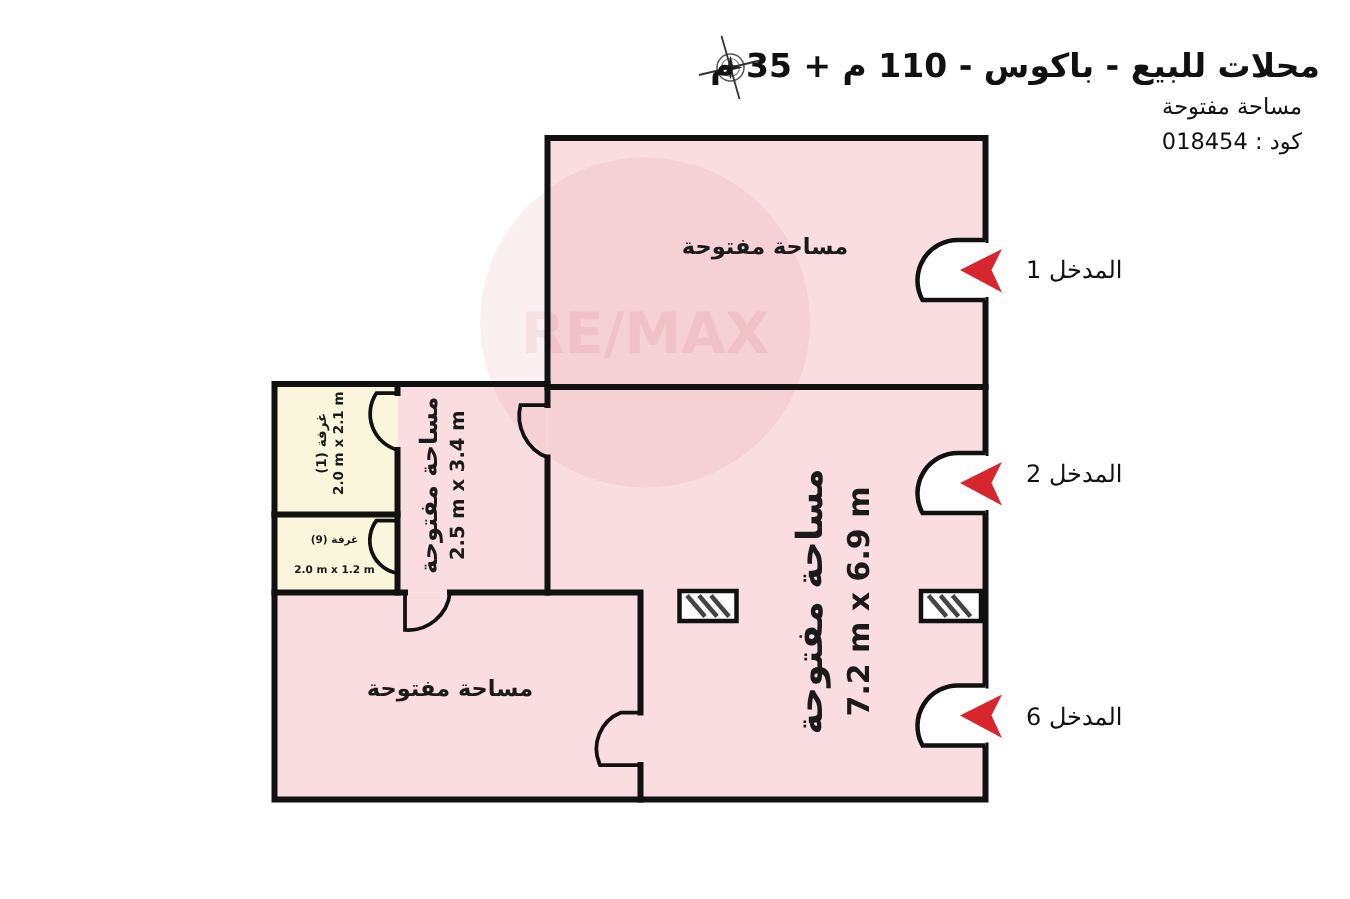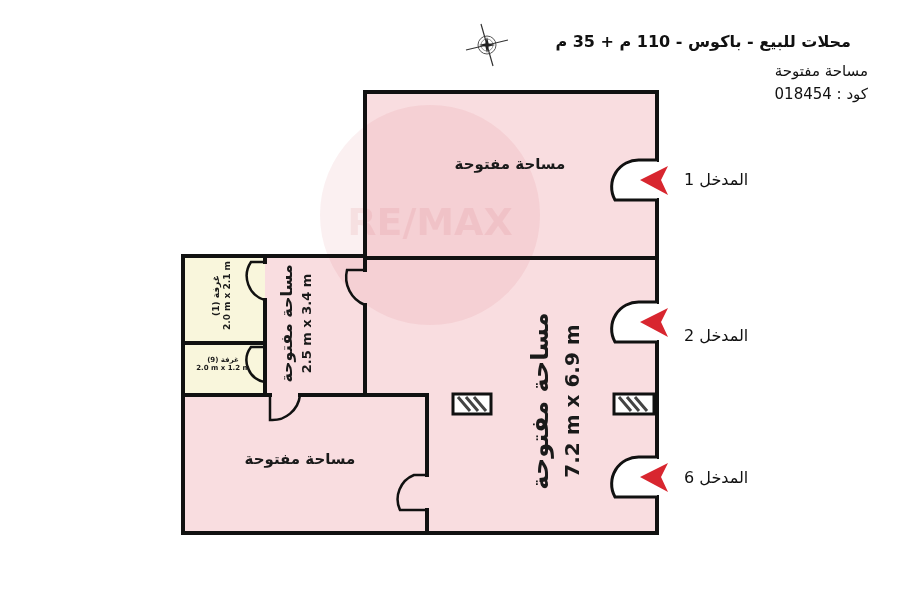--- a/index.html
+++ b/index.html
@@ -1,18 +1,18 @@
 <!DOCTYPE html>
 <html><head>
 <meta charset="utf-8">
 <style>
   html, body { margin:0; padding:0; }
   body { width:900px; height:599px; background:#ffffff; position:relative; overflow:hidden; font-family:"DejaVu Sans", sans-serif; color:#111; }
   .abs { position:absolute; }
-  #title { right:49px; top:32px; font-size:16px; font-weight:bold; direction:rtl; white-space:nowrap; }
+  #title { right:20px; top:32px; font-size:22px; font-weight:bold; direction:rtl; white-space:nowrap; }
   #subtitle { right:32px; top:62px; font-size:15px; direction:rtl; }
   #code { right:32px; top:85px; font-size:15px; direction:rtl; white-space:nowrap; }
   #compass { left:464px; top:22px; width:46px; height:46px; }
   #plan { left:0; top:0; width:900px; height:599px; }
   .lbl { position:absolute; text-align:center; direction:rtl; font-weight:bold; color:#1a1a1a; }
   .lbl .n { display:block; font-size:15px; }
   .lbl .d { display:block; font-size:13px; direction:ltr; margin-top:6px; }
   .rot { transform:rotate(-90deg); transform-origin:center center; white-space:nowrap; }
   .entry { position:absolute; font-size:16px; font-weight:normal; direction:rtl; white-space:nowrap; }
 </style>
@@ -102,18 +102,18 @@
   <span class="n">مساحة مفتوحة</span>
 </div>
 
 <div class="lbl rot" style="left:176px; top:285px; width:90px;">
   <span class="n" style="font-size:9px;">غرفة (1)</span>
   <span class="d" style="font-size:9px; margin-top:1px;">2.0 m x 2.1 m</span>
 </div>
 
 <div class="lbl" style="left:185px; top:356px; width:76px;">
   <span class="n" style="font-size:7px;">غرفة (9)</span>
-  <span class="d" style="font-size:7px; margin-top:0;">2.0 m x 1.2 m</span>
+  <span class="d" style="font-size:7px; margin-top:12px;">2.0 m x 1.2 m</span>
 </div>
 
 <div class="entry" style="left:684px; top:170px;">المدخل 1</div>
-<div class="entry" style="left:684px; top:326px;">المدخل 2</div>
+<div class="entry" style="left:684px; top:306px;">المدخل 2</div>
 <div class="entry" style="left:684px; top:468px;">المدخل 6</div>
 
 </body></html>

